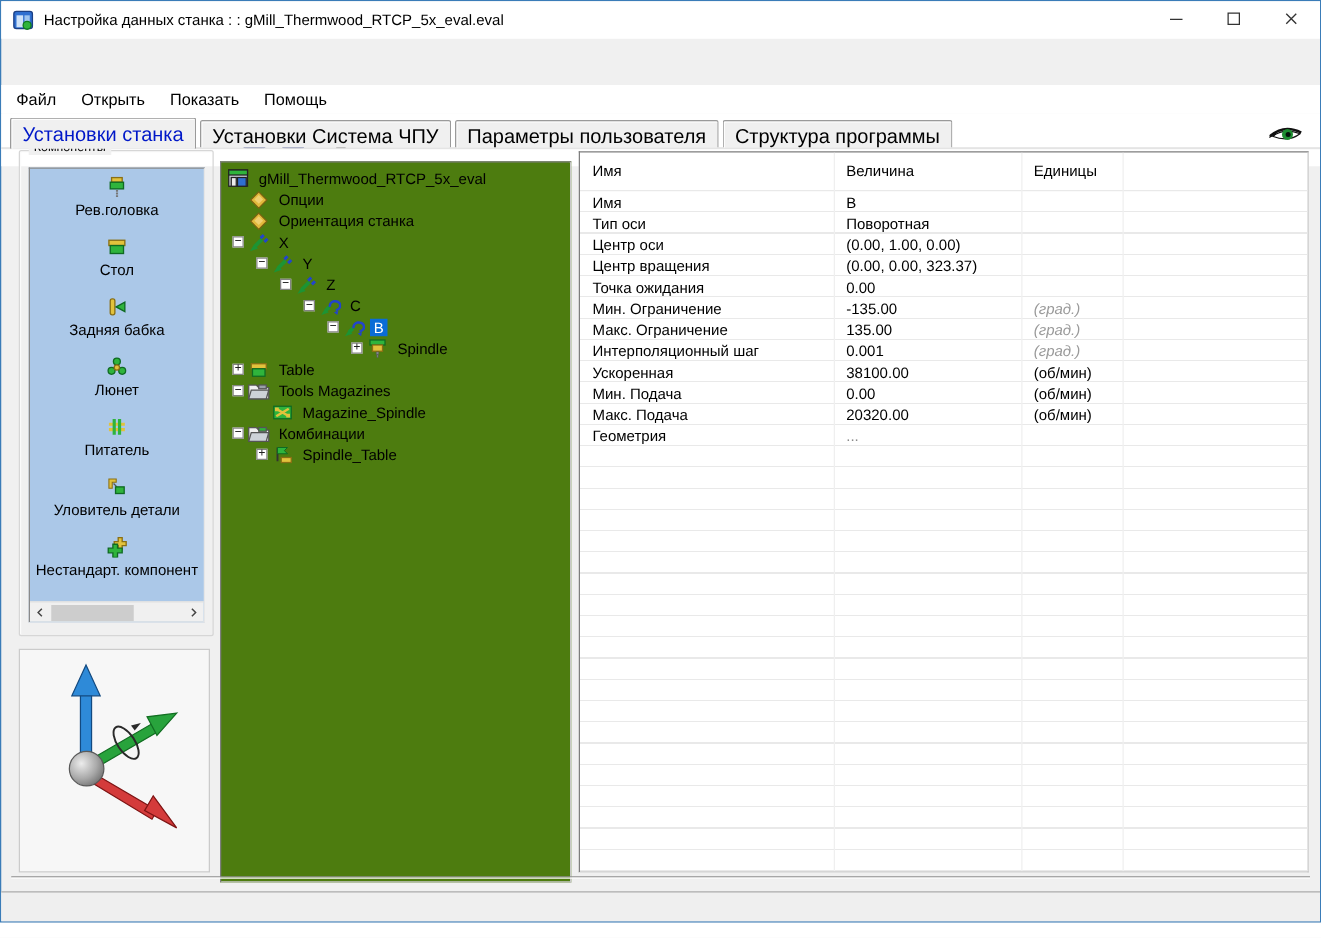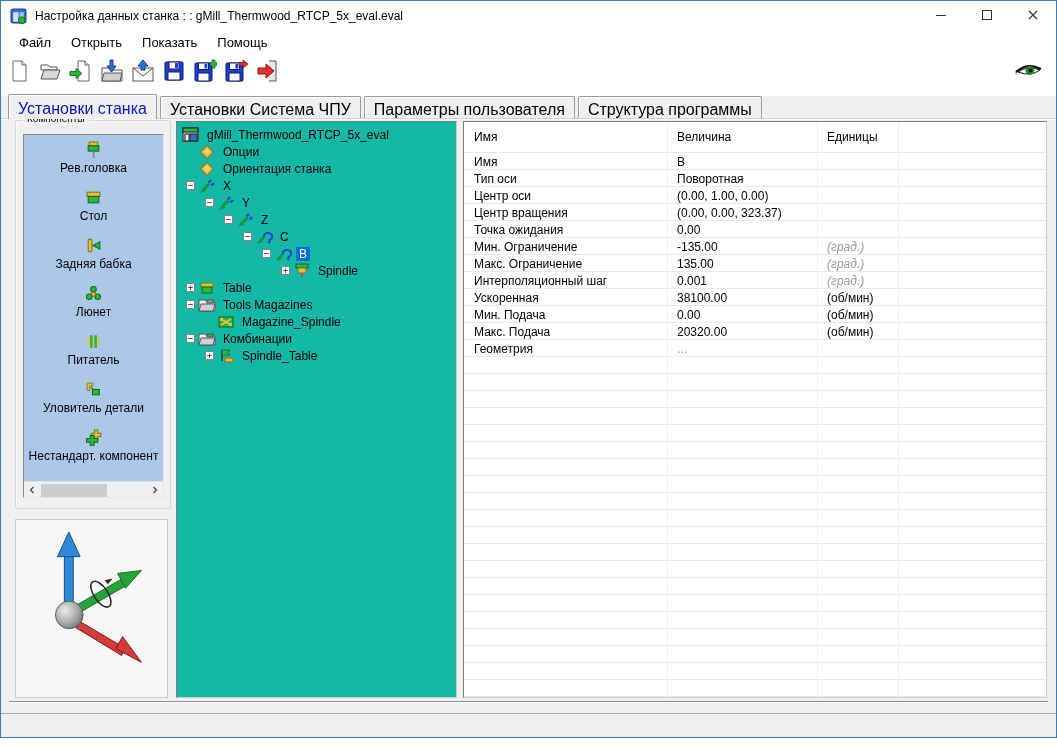--- a/index.html
+++ b/index.html
@@ -12,21 +12,21 @@
   
   .titlebar { height:30px; background:var(--titlebar-bg,#fff); display:flex; align-items:center; }
   .app-icon { width:17px; height:17px; margin:0 8px 0 9px; flex:none; }
   .app-icon svg { width:100%; height:100%; display:block; }
   .title-text { font-size:12px; }
   .win-controls { margin-left:auto; display:flex; height:100%; }
   .win-btn { width:46px; height:100%; display:flex; align-items:center; justify-content:center; background:transparent; border:none; }
   .win-btn svg { width:12px; height:12px; }
 
   
-  .menubar { height:23px; background:#fff; display:flex; align-items:center; padding-left:8px; }
+  .menubar { height:23px; background:#fff; display:flex; align-items:center; padding-left:2px;margin-top:37px; }
   .menu-item { font-size:13px; padding:2px 10px; }
 
   
   .toolbar { height:42px; background:#fff; display:flex; align-items:flex-start; padding:3px 0 0 5px; }
   .tbtn { width:27px; height:27px; margin-right:4px; border:none; background:transparent; padding:1px; }
   .tbtn svg { width:24px; height:24px; display:block; }
   .eye-btn { margin-left:auto; margin-right:12px; margin-top:2px; width:30px; height:22px; border:none; background:transparent; }
   .eye-btn svg { width:28px; height:18px; display:block; }
 
   
@@ -52,21 +52,21 @@
   .harrow { width:16px; height:16px; border:none; background:transparent; display:flex; align-items:center; justify-content:center; }
   .harrow svg { width:8px; height:8px; }
   .harrow.right { margin-left:auto; }
   .hthumb { position:absolute; left:17px; top:2px; width:66px; height:13px; background:#cdcdcd; }
 
   
   .preview { position:absolute; left:14px; top:518px; width:153px; height:179px; background:#f7f7f7; border:1px solid #cbcbcb; }
   .preview svg { display:block; }
 
   
-  .tree-panel { position:absolute; left:175px; top:120px; width:281px; height:577px; background:#14b8a6;
+  .tree-panel { position:absolute; left:175px; top:128px; width:281px; height:577px; background:#4d7c0f;
                 border:1px solid; border-color:#7e7e7e #c9c9c9 #c9c9c9 #7e7e7e; padding-top:4px; overflow:hidden; }
   .tnode { height:17px; display:flex; align-items:center; font-size:12px; }
   .toggle { width:9px; height:9px; flex:none; border:1px solid #848484; background:#fff; margin-right:3px;
             font:9px/7px "DejaVu Sans Mono",monospace; text-align:center; color:#222; }
   .ticon { width:18px; height:16px; margin-right:4px; flex:none; display:flex; align-items:center; justify-content:center; }
   .ticon svg { max-width:18px; max-height:16px; display:block; }
   .node-label { padding:0 3px; white-space:nowrap; }
   .node-label.selected { background:var(--selection,#0a6cd6); color:#fff; }
 
   

